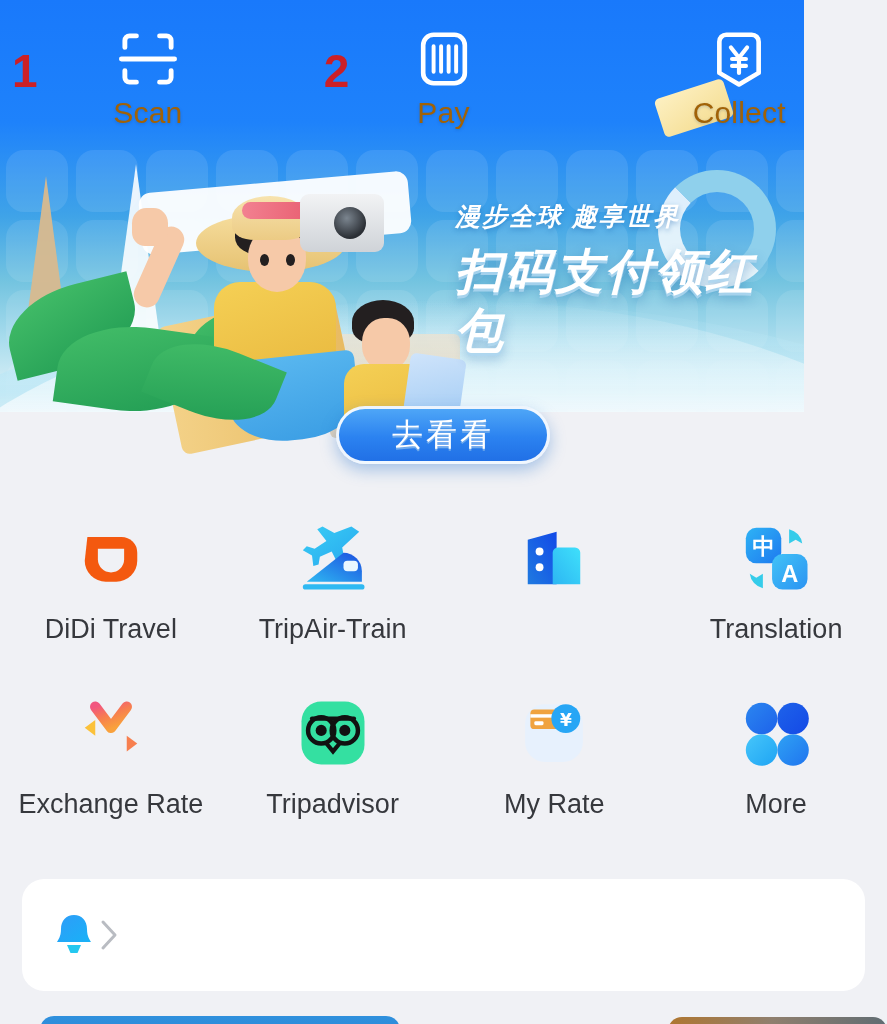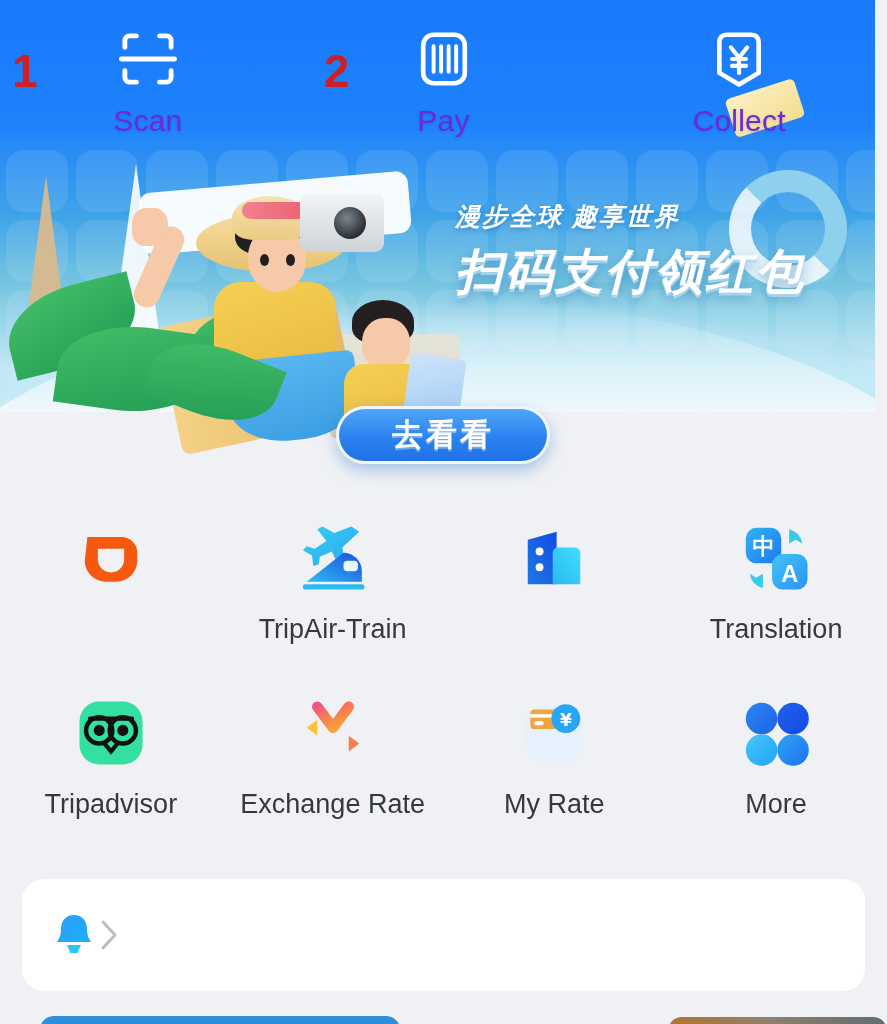--- a/index.html
+++ b/index.html
@@ -6,21 +6,21 @@
   html, body {
     width: 887px; height: 1024px;
     font-family: "Liberation Sans", sans-serif;
     background: #f0f1f5;
     overflow: hidden;
   }
   .screen { position: relative; width: 887px; height: 1024px; background: #f0f1f5; overflow: hidden; }
 
   
   .hero {
-    position: absolute; top: 0; left: 0; width: 875px; height: 470px;
+    position: absolute; top: 0; left: 0; width: 804px; height: 470px;
     background: linear-gradient(180deg, #1979fb 0%, #1e82fb 26%, #3fa3e8 46%,
                 #74c4e0 60%, #a8dced 72%, #d4edf5 82%, #eef4f7 92%, #f0f1f5 100%);
     overflow: hidden;
   }
   
   .hero-pattern {
     position: absolute; top: 150px; left: 0; width: 887px; height: 250px;
     opacity: .10;
   }
   .hero-pattern i {
@@ -47,21 +47,21 @@
     position: absolute; top: 22px; left: 0; width: 887px; height: 140px;
     display: flex; z-index: 6;
   }
   .quick-item {
     flex: 1; display: flex; flex-direction: column; align-items: center; justify-content: flex-start;
     position: relative; cursor: pointer;
   }
   .quick-icon { width: 74px; height: 74px; position: relative; }
   .quick-icon svg { width: 74px; height: 74px; display: block; }
   .quick-label {
-    margin-top: 8px; color: #6d28d9; font-size: 30px; letter-spacing: .2px;
+    color: #a16207; font-size: 30px; letter-spacing: .2px;
     text-shadow: 0 1px 3px rgba(0,60,140,.25);
   }
   .marker {
     position: absolute; left: 12px; top: 26px;
     color: #cb2026; font-size: 46px; font-weight: bold; line-height: 1;
     font-family: "Liberation Sans", sans-serif;
   }
   .quick-item.second .marker { left: 28px; }
 
   
@@ -188,21 +188,21 @@
 
   
   .cta {
     position: absolute; left: 336px; top: 406px; width: 214px; height: 58px;
     background: linear-gradient(180deg,#4ea6f7 0%, #2b82f0 55%, #2170e6 100%);
     border-radius: 29px; border: 3px solid rgba(255,255,255,.92);
     display: flex; align-items: center; justify-content: center;
     box-shadow: 0 6px 16px rgba(27,105,200,.35); z-index: 7; cursor: pointer;
   }
   .cta-label {
-    color: #ffffff; font-size: 31px; font-weight: bold; letter-spacing: 3px;
+    color: #ffffff; font-size: 31px; font-weight: normal; letter-spacing: 3px;
     text-shadow: 0 2px 0 rgba(120,175,235,.9);
   }
 
   
   .grid {
     position: absolute; left: 0; top: 516px; width: 887px;
     display: grid; grid-template-columns: repeat(4, 1fr); row-gap: 46px;
     z-index: 4;
   }
   .app {
@@ -381,20 +381,21 @@
 
   <div class="grid">
 
     <div class="app">
       <span class="app-icon">
         <svg viewBox="0 0 64 64">
           <path d="M14 16 h26 a12 12 0 0 1 12 12 v6 a16 16 0 0 1-16 16 h-8 a16 16 0 0 1-16-16 Z" fill="#f4590f"></path>
           <path d="M22 25 h20 v8 a10 10 0 0 1-10 10 a10 10 0 0 1-10-10 Z" fill="#f0f1f5"></path>
         </svg>
       </span>
+      <span class="app-label">DiDi Travel</span>
     </div>
 
     <div class="app">
       <span class="app-icon">
         <svg viewBox="0 0 64 64">
           <defs>
             <linearGradient id="gAir" x1="0" y1="0" x2="1" y2="1">
               <stop offset="0" stop-color="#39cdf5"></stop>
                 <stop offset="1" stop-color="#28a8ef"></stop>
             </linearGradient>
@@ -453,55 +454,55 @@
           <text x="22.5" y="29" font-size="17" font-weight="bold" fill="#ffffff" text-anchor="middle" font-family="DejaVu Sans, sans-serif">中</text>
           <text x="42.5" y="50" font-size="18" font-weight="bold" fill="#ffffff" text-anchor="middle" font-family="Liberation Sans, sans-serif">A</text>
         </svg>
       </span>
       <span class="app-label">Translation</span>
     </div>
 
     <div class="app">
       <span class="app-icon">
         <svg viewBox="0 0 64 64">
+          <defs>
+            <linearGradient id="gX" x1="0" y1="0" x2="0.6" y2="1">
+              <stop offset="0" stop-color="#f2567f"></stop>
+                <stop offset="0.5" stop-color="#f77f4f"></stop>
+              <stop offset="1" stop-color="#f9a13c"></stop>
+            </linearGradient>
+            <linearGradient id="gX2" x1="0" y1="0" x2="1" y2="0">
+              <stop offset="0" stop-color="#fbc13a"></stop>
+                <stop offset="1" stop-color="#f77f4f"></stop>
+            </linearGradient>
+          </defs>
+          <path d="M20 12 L32 28 L44 12" stroke="url(#gX)" stroke-width="8" fill="none" stroke-linecap="round" stroke-linejoin="round"></path>
+          <path d="M32 28 V54" stroke="url(#gX)" stroke-width="8" stroke-linecap="round"></path>
+          <path d="M14 28 H50" stroke="url(#gX2)" stroke-width="7" stroke-linecap="round"></path>
+          <path d="M14 40 H50" stroke="url(#gX)" stroke-width="7" stroke-linecap="round"></path>
+          <path d="M20 22 L12 28 L20 34 Z" fill="#fbc13a"></path>
+          <path d="M44 34 L52 40 L44 46 Z" fill="#f77f4f"></path>
+        </svg>
+      </span>
+      <span class="app-label">Exchange Rate</span>
+    </div>
+
+    <div class="app">
+      <span class="app-icon">
+        <svg viewBox="0 0 64 64">
           <rect x="8" y="8" width="48" height="48" rx="15" fill="#34e0a1"></rect>
           <circle cx="23" cy="30" r="10" fill="none" stroke="#111111" stroke-width="3.4"></circle>
           <circle cx="41" cy="30" r="10" fill="none" stroke="#111111" stroke-width="3.4"></circle>
           <circle cx="23" cy="30" r="4.2" fill="#111111"></circle>
           <circle cx="41" cy="30" r="4.2" fill="#111111"></circle>
           <path d="M16 21 h32" stroke="#111111" stroke-width="3.2" stroke-linecap="round"></path>
           <path d="M27 40 L32 46 L37 40" stroke="#111111" stroke-width="3.2" fill="none" stroke-linecap="round"></path>
         </svg>
       </span>
       <span class="app-label">Tripadvisor</span>
-    </div>
-
-    <div class="app">
-      <span class="app-icon">
-        <svg viewBox="0 0 64 64">
-          <defs>
-            <linearGradient id="gX" x1="0" y1="0" x2="0.6" y2="1">
-              <stop offset="0" stop-color="#f2567f"></stop>
-                <stop offset="0.5" stop-color="#f77f4f"></stop>
-              <stop offset="1" stop-color="#f9a13c"></stop>
-            </linearGradient>
-            <linearGradient id="gX2" x1="0" y1="0" x2="1" y2="0">
-              <stop offset="0" stop-color="#fbc13a"></stop>
-                <stop offset="1" stop-color="#f77f4f"></stop>
-            </linearGradient>
-          </defs>
-          <path d="M20 12 L32 28 L44 12" stroke="url(#gX)" stroke-width="8" fill="none" stroke-linecap="round" stroke-linejoin="round"></path>
-          <path d="M32 28 V54" stroke="url(#gX)" stroke-width="8" stroke-linecap="round"></path>
-          <path d="M14 28 H50" stroke="url(#gX2)" stroke-width="7" stroke-linecap="round"></path>
-          <path d="M14 40 H50" stroke="url(#gX)" stroke-width="7" stroke-linecap="round"></path>
-          <path d="M20 22 L12 28 L20 34 Z" fill="#fbc13a"></path>
-          <path d="M44 34 L52 40 L44 46 Z" fill="#f77f4f"></path>
-        </svg>
-      </span>
-      <span class="app-label">Exchange Rate</span>
     </div>
 
     <div class="app">
       <span class="app-icon">
         <svg viewBox="0 0 64 64">
           <rect x="10" y="10" width="44" height="44" rx="15" fill="#e7f1fd"></rect>
           <rect x="14" y="14" width="22" height="15" rx="3" fill="#f0a33f"></rect>
           <path d="M14 19 H36" stroke="#ffffff" stroke-width="2.6"></path>
           <rect x="17" y="23" width="7" height="3" rx="1" fill="#ffffff"></rect>
           <circle cx="41" cy="21" r="11" fill="#27a6f5"></circle>

